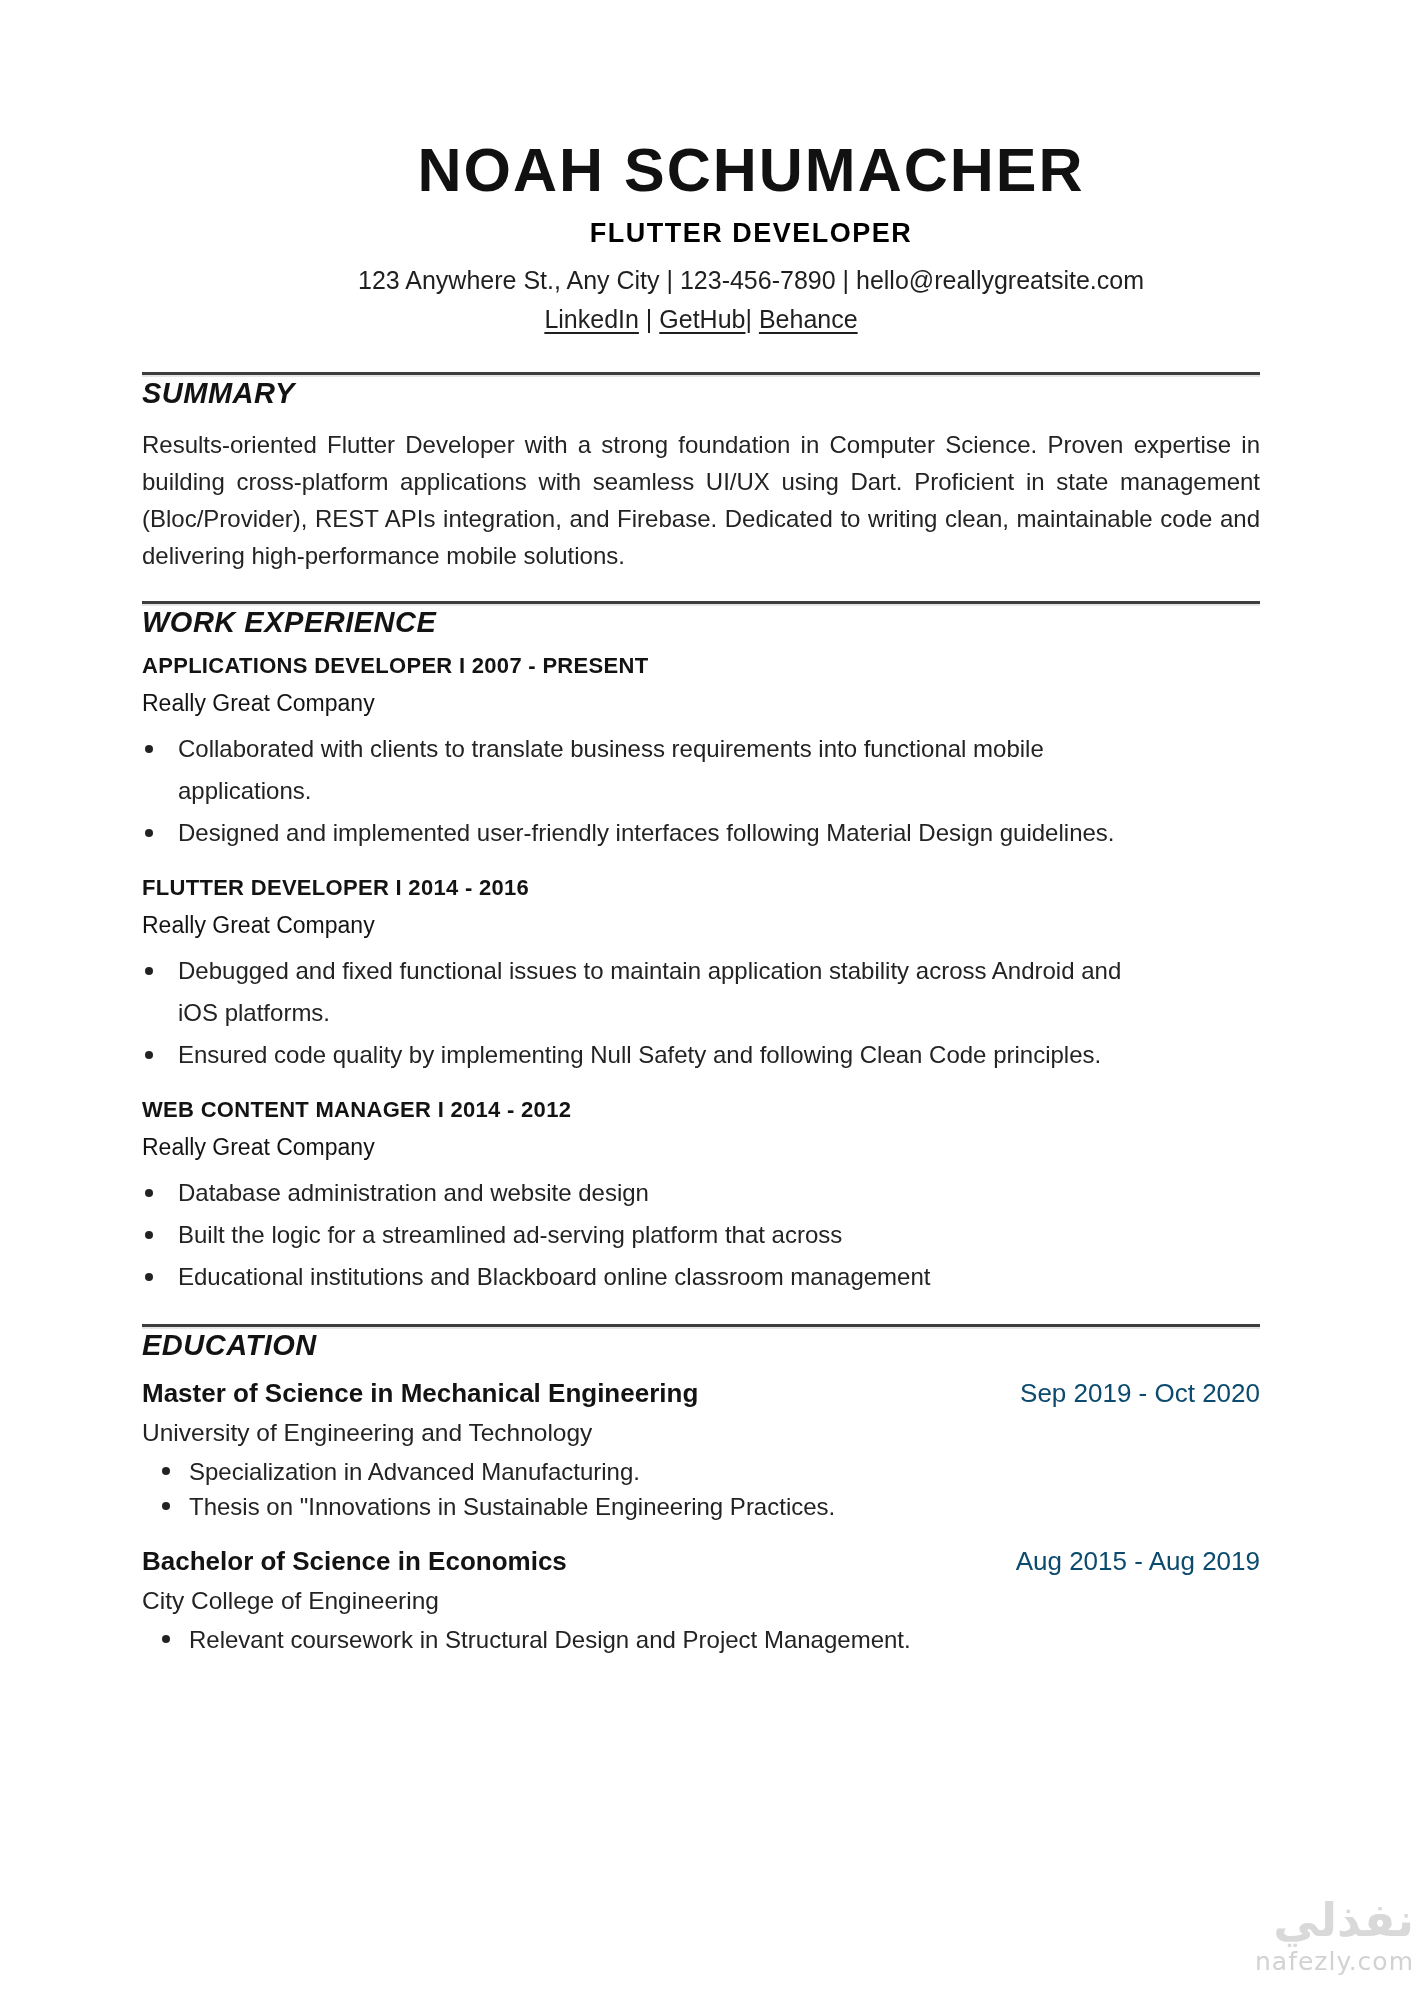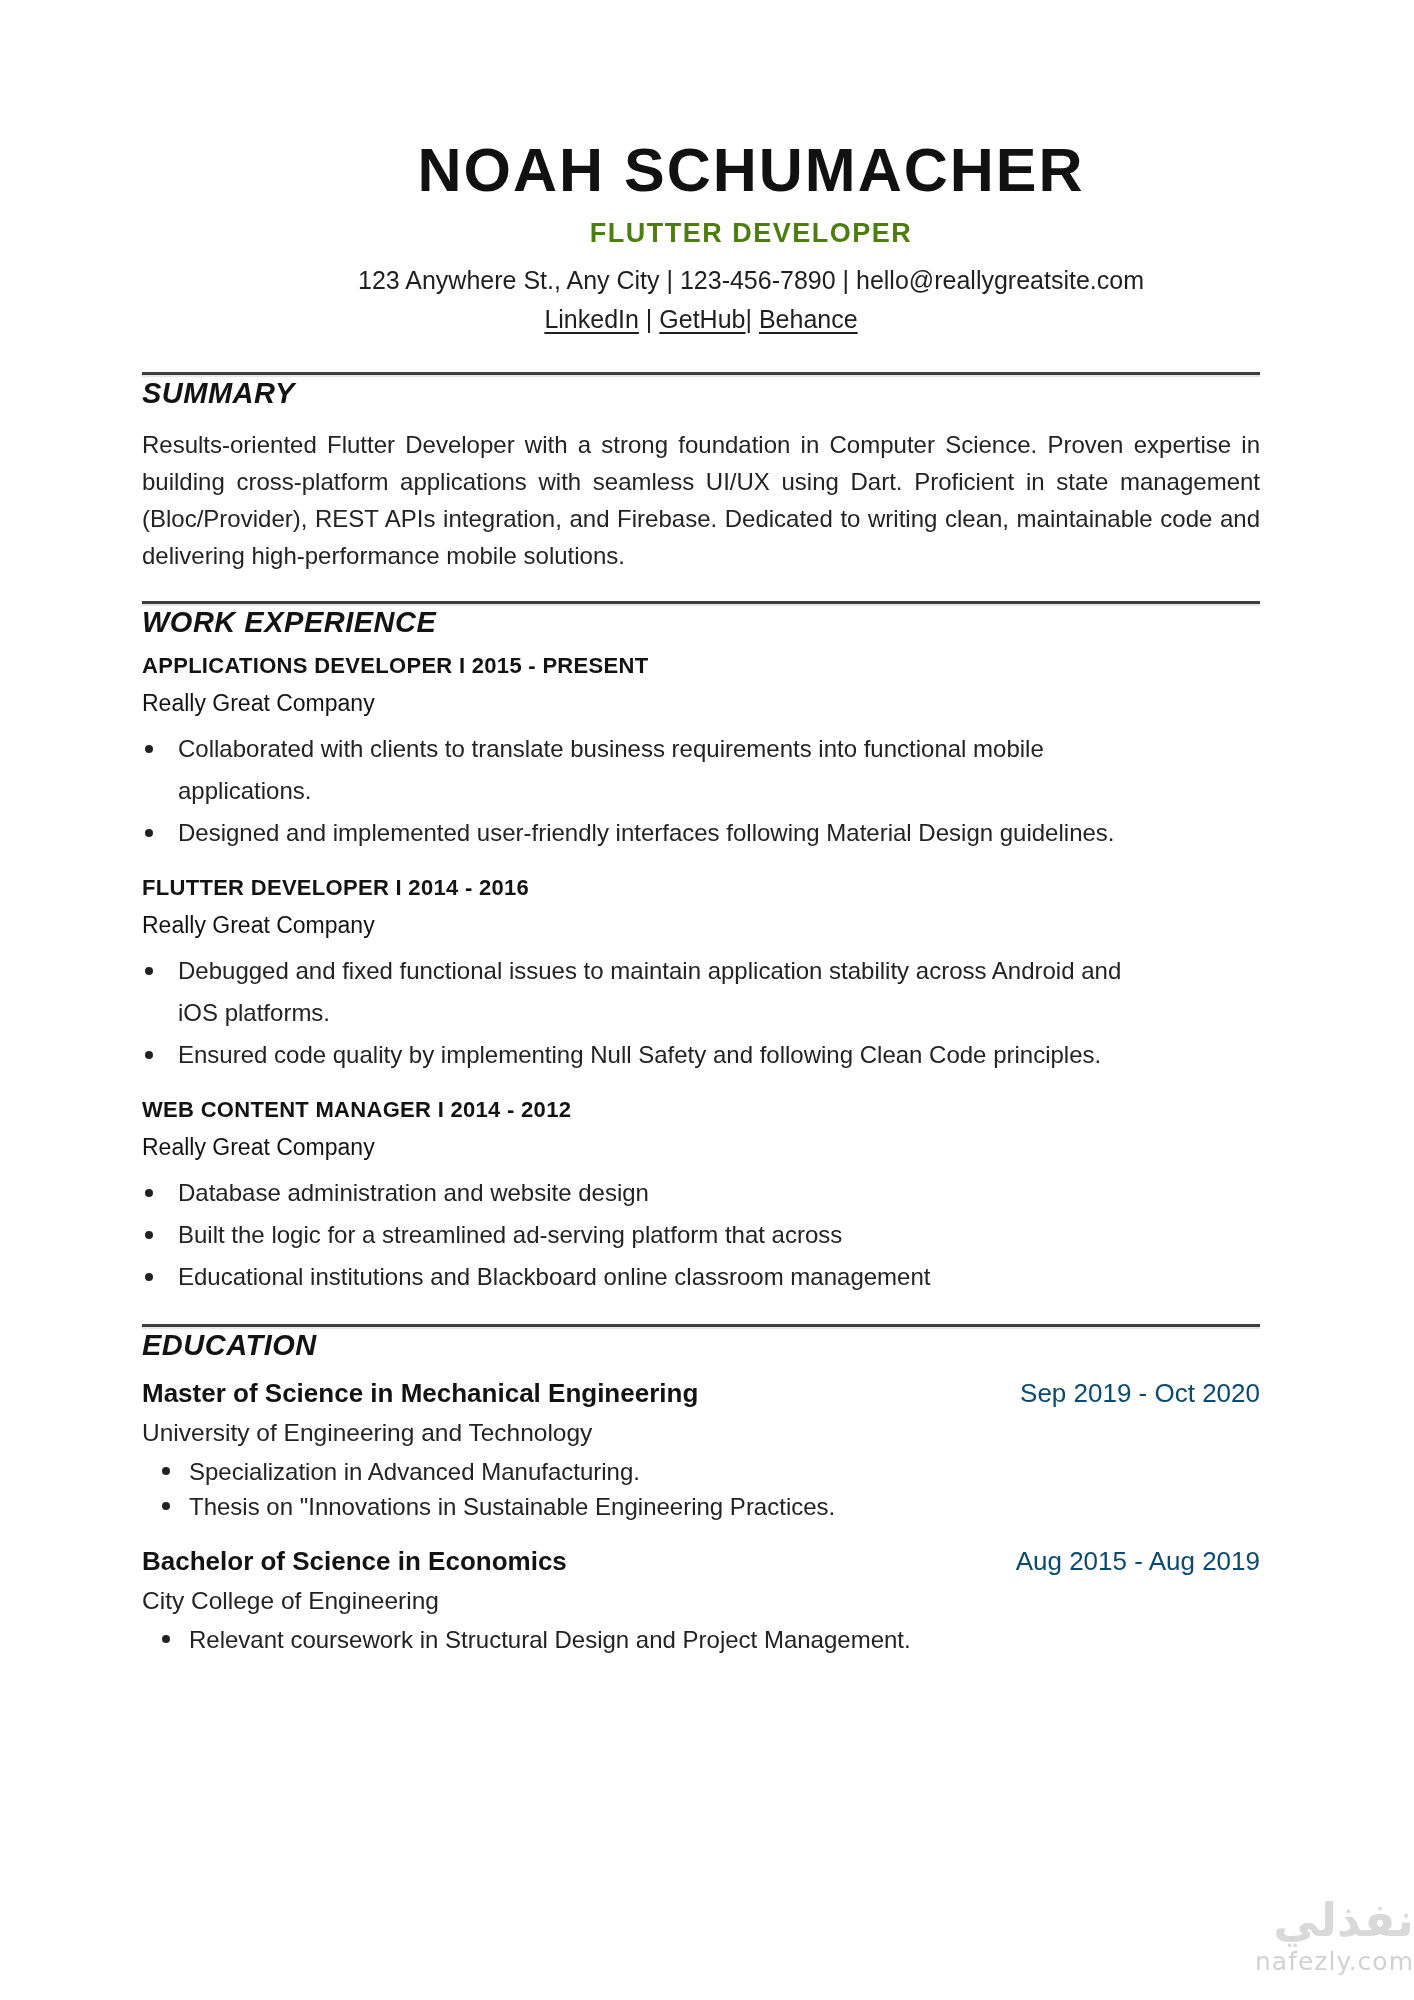--- a/index.html
+++ b/index.html
@@ -17,21 +17,21 @@
 
   
   .hdr { text-align: center; padding-top: 134px; }
   .hdr-shift { position: relative; left: 50px; }
   .name {
     font-size: 61px; line-height: 72px; font-weight: 700;
     letter-spacing: 2px; color: #111111; margin: 0;
   }
   .role {
     font-size: 27px; line-height: 34px; font-weight: 700;
-    letter-spacing: 1.5px; color: #4d7c0f; margin-top: 10px; text-align: center;
+    letter-spacing: 1.5px; color: #000000; margin-top: 10px; text-align: center;
   }
   .contact { font-size: 25px; line-height: 32px; color: #1f1f1f; margin-top: 14px; }
   .links { font-size: 25px; line-height: 34px; color: #1f1f1f; margin-top: 6px; }
   .links a {
     color: #1f1f1f; text-decoration: underline;
     text-decoration-thickness: 2px; text-underline-offset: 4px;
   }
   .links .sep { white-space: pre; }
 
   
@@ -136,21 +136,21 @@
       <h2 class="sec sec-summary">SUMMARY</h2>
       <p class="summary-text">Results-oriented Flutter Developer with a strong foundation in Computer Science. Proven expertise in building cross-platform applications with seamless UI/UX using Dart. Proficient in state management (Bloc/Provider), REST APIs integration, and Firebase. Dedicated to writing clean, maintainable code and delivering high-performance mobile solutions.</p>
     </section>
 
     <hr class="rule rule-2">
 
     <section>
       <h2 class="sec sec-work">WORK EXPERIENCE</h2>
 
       <div>
-        <h3 class="job-title jt-1">APPLICATIONS DEVELOPER I 2015 - PRESENT</h3>
+        <h3 class="job-title jt-1">APPLICATIONS DEVELOPER I 2007 - PRESENT</h3>
         <div class="company">Really Great Company</div>
         <ul class="work-bullets">
           <li>Collaborated with clients to translate business requirements into functional mobile applications.</li>
           <li>Designed and implemented user-friendly interfaces following Material Design guidelines.</li>
         </ul>
       </div>
 
       <div>
         <h3 class="job-title jt-2">FLUTTER DEVELOPER I 2014 - 2016</h3>
         <div class="company">Really Great Company</div>

